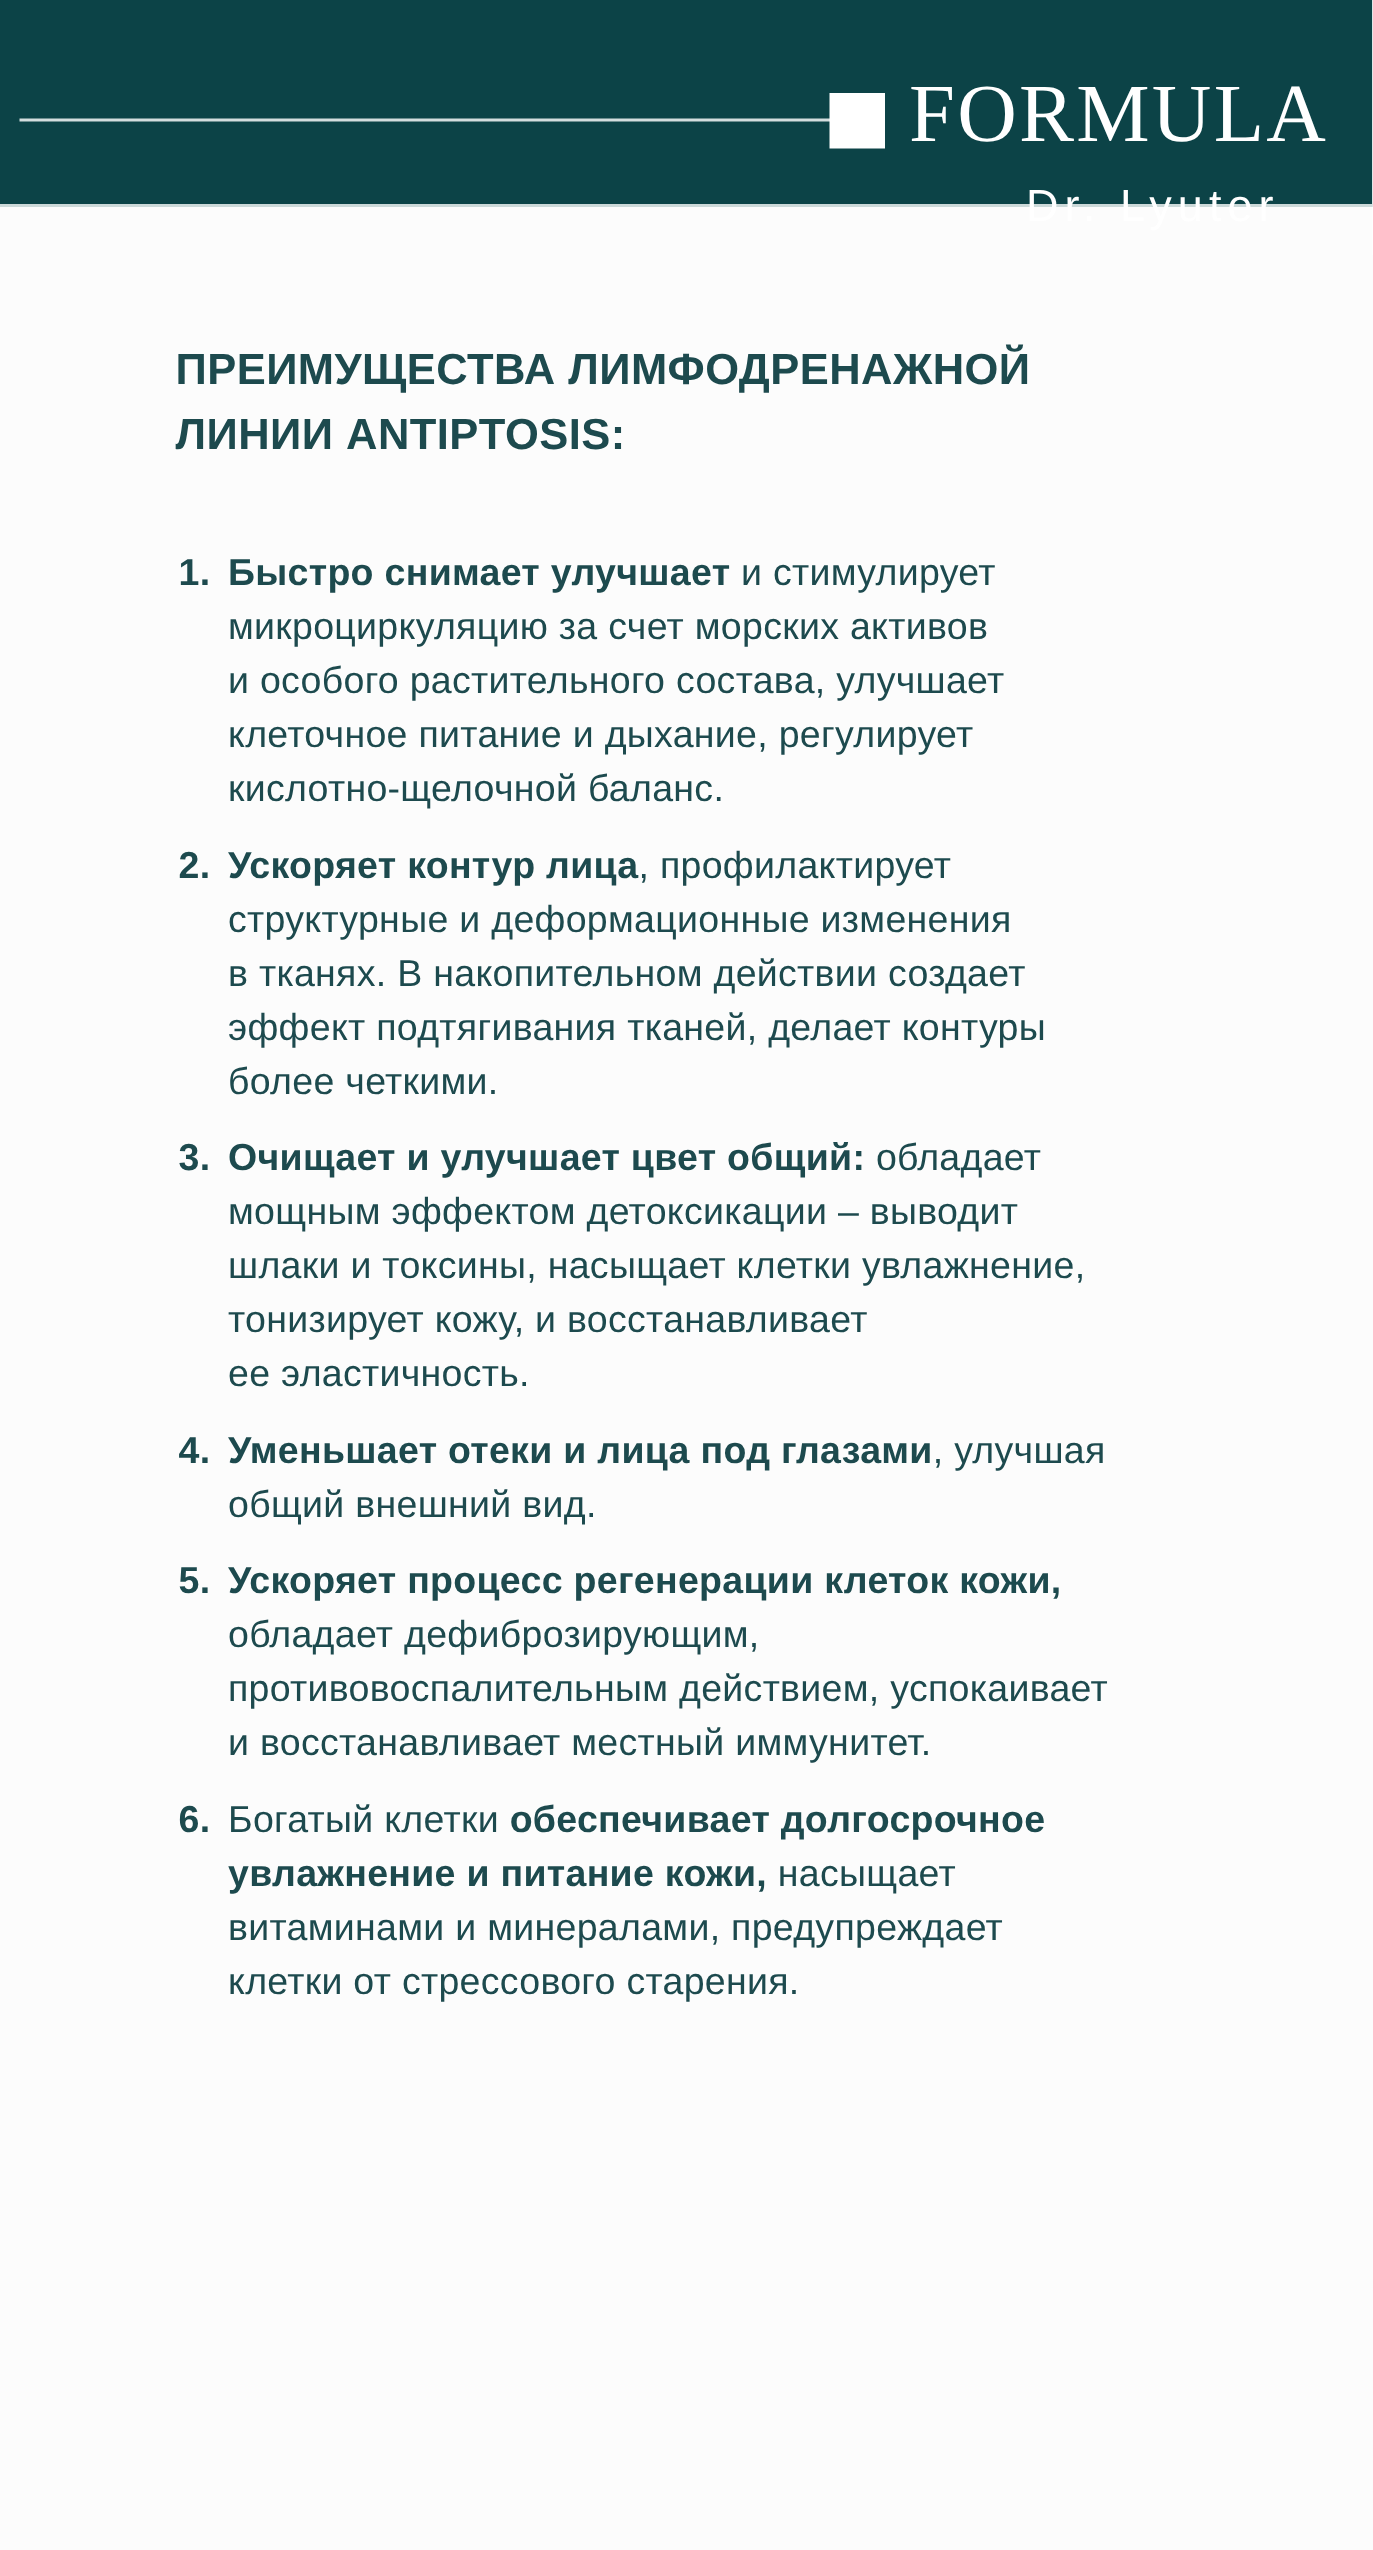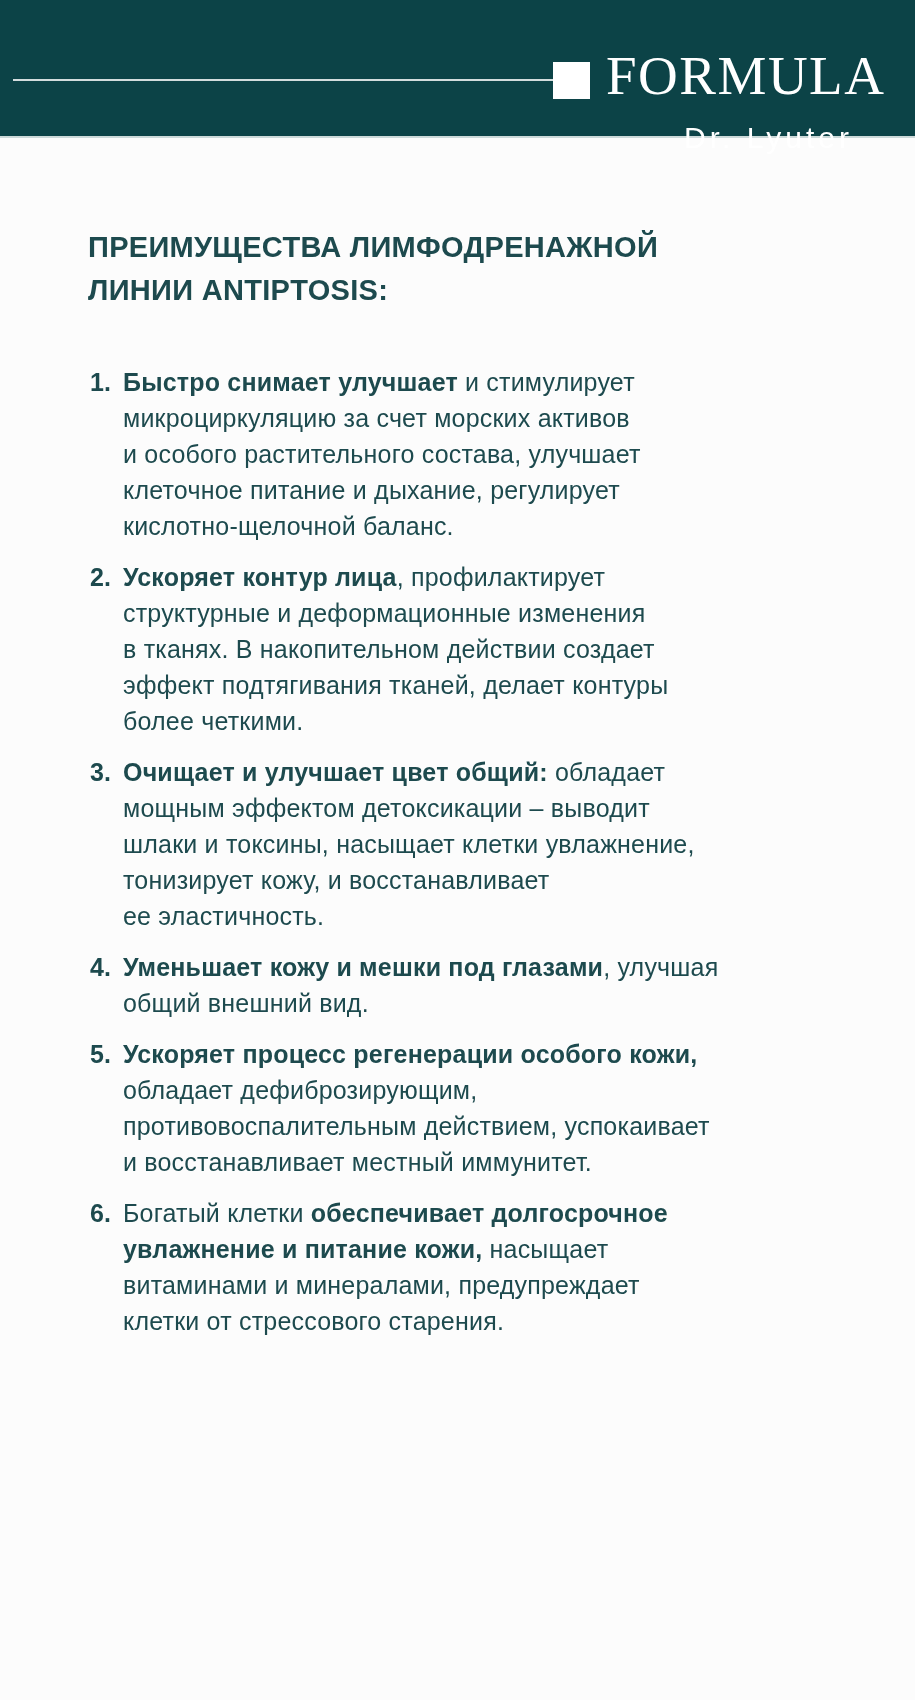--- a/index.html
+++ b/index.html
@@ -62,21 +62,21 @@
     top: 103px;
     font-size: 30px;
     line-height: 1.1;
     letter-spacing: 4px;
     color: var(--logo-white);
     white-space: nowrap;
     margin-top: 18px;
   }
 
   
-  .main { padding: 88px 80px 0 88px; }
+  .main { padding: 88px 80px 0 88px; margin-left: 29px; }
   .title {
     margin: 0;
     font-size: 29px;
     line-height: 43px;
     font-weight: 700;
     letter-spacing: 0.3px;
     color: var(--text);
     white-space: pre-line;
   }
   .benefits {
@@ -137,26 +137,26 @@
         <li>
           <span class="num">3.</span>
           <div class="li-text"><b>Очищает и улучшает цвет общий:</b><span> обладает
 мощным эффектом детоксикации – выводит
 шлаки и токсины, насыщает клетки увлажнение,
 тонизирует кожу, и восстанавливает
 ее эластичность.</span></div>
         </li>
         <li>
           <span class="num">4.</span>
-          <div class="li-text"><b>Уменьшает кожу и мешки под глазами</b><span>, улучшая
+          <div class="li-text"><b>Уменьшает отеки и лица под глазами</b><span>, улучшая
 общий внешний вид.</span></div>
         </li>
         <li>
           <span class="num">5.</span>
-          <div class="li-text"><b>Ускоряет процесс регенерации особого кожи,</b><span>
+          <div class="li-text"><b>Ускоряет процесс регенерации клеток кожи,</b><span>
 обладает дефиброзирующим,
 противовоспалительным действием, успокаивает
 и восстанавливает местный иммунитет.</span></div>
         </li>
         <li>
           <span class="num">6.</span>
           <div class="li-text"><span>Богатый клетки </span><b>обеспечивает долгосрочное
 увлажнение и питание кожи,</b><span> насыщает
 витаминами и минералами, предупреждает
 клетки от стрессового старения.</span></div>

